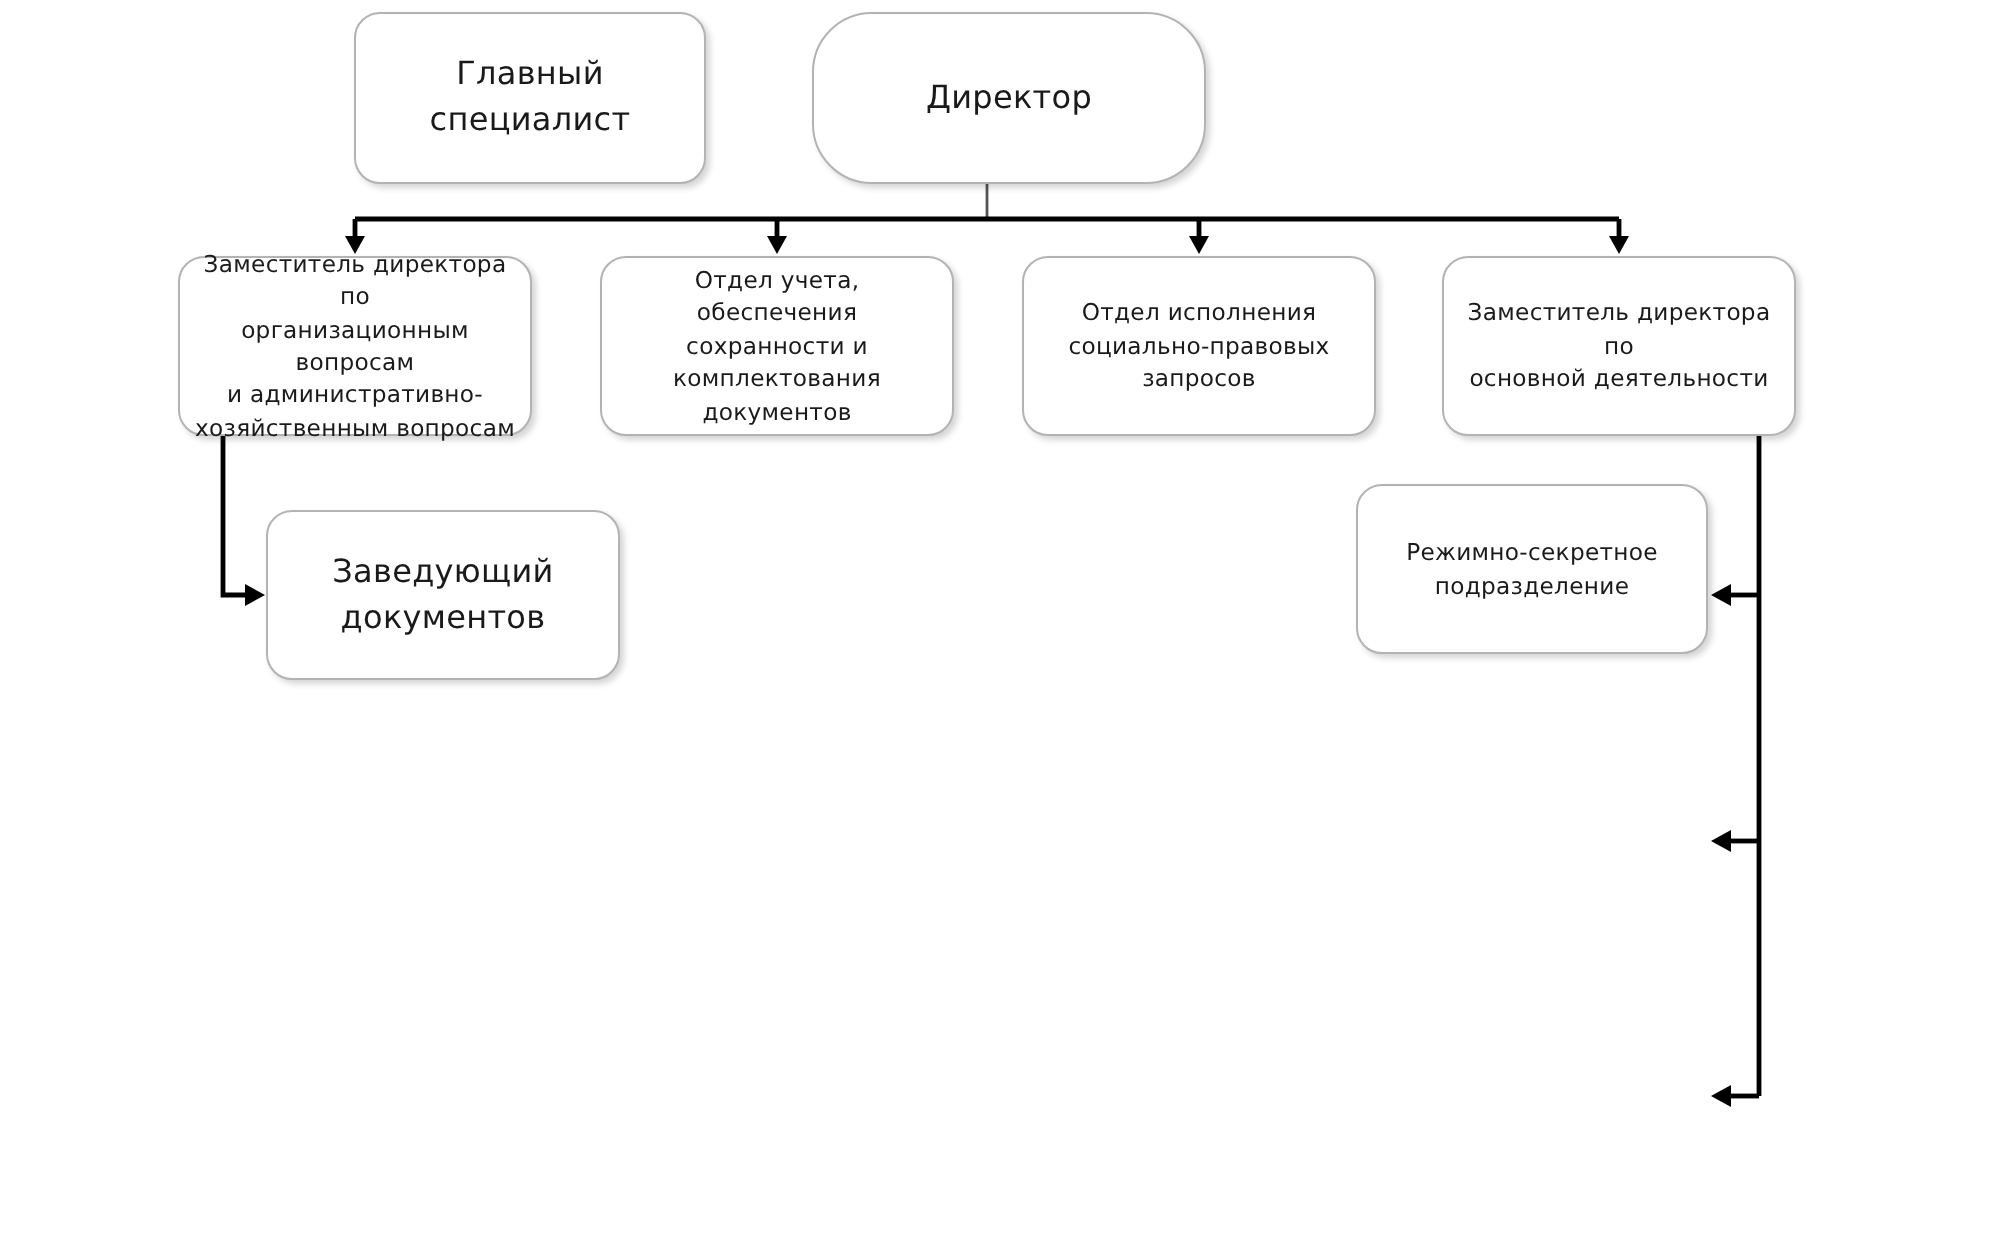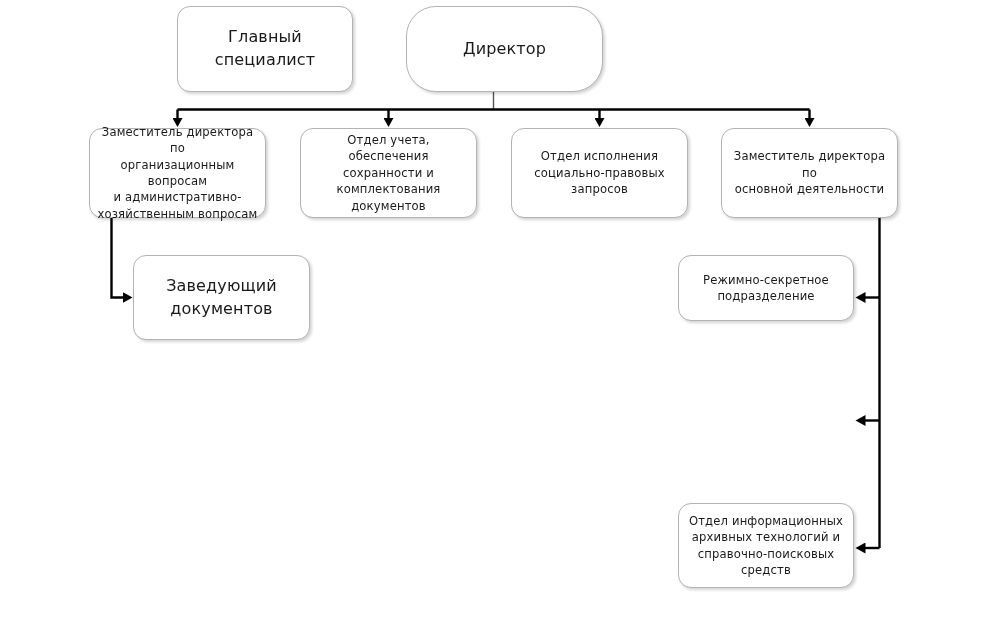--- a/index.html
+++ b/index.html
@@ -118,26 +118,20 @@
 
   <div class="node small-text" style="left: 721px; top: 128px; width: 177px; height: 90px;">
     <span class="node-label">Заместитель директора по
 основной деятельности</span>
   </div>
 
   <div class="node" style="left: 133px; top: 255px; width: 177px; height: 85px;">
     <span class="node-label">Заведующий документов</span>
   </div>
 
-  <div class="node small-text" style="left: 678px; top: 255px; width: 176px; height: 66px;">
+  <div class="node small-text" style="left: 678px; top: 242px; width: 176px; height: 85px;">
     <span class="node-label">Режимно-секретное
 подразделение</span>
   </div>
 
 
-  <div class="node small-text" style="left: 678px; top: 503px; width: 176px; height: 85px;">
-    <span class="node-label">Отдел информационных
-архивных технологий и
-справочно-поисковых
-средств</span>
-  </div>
 
 </div>
 
 </body></html>

